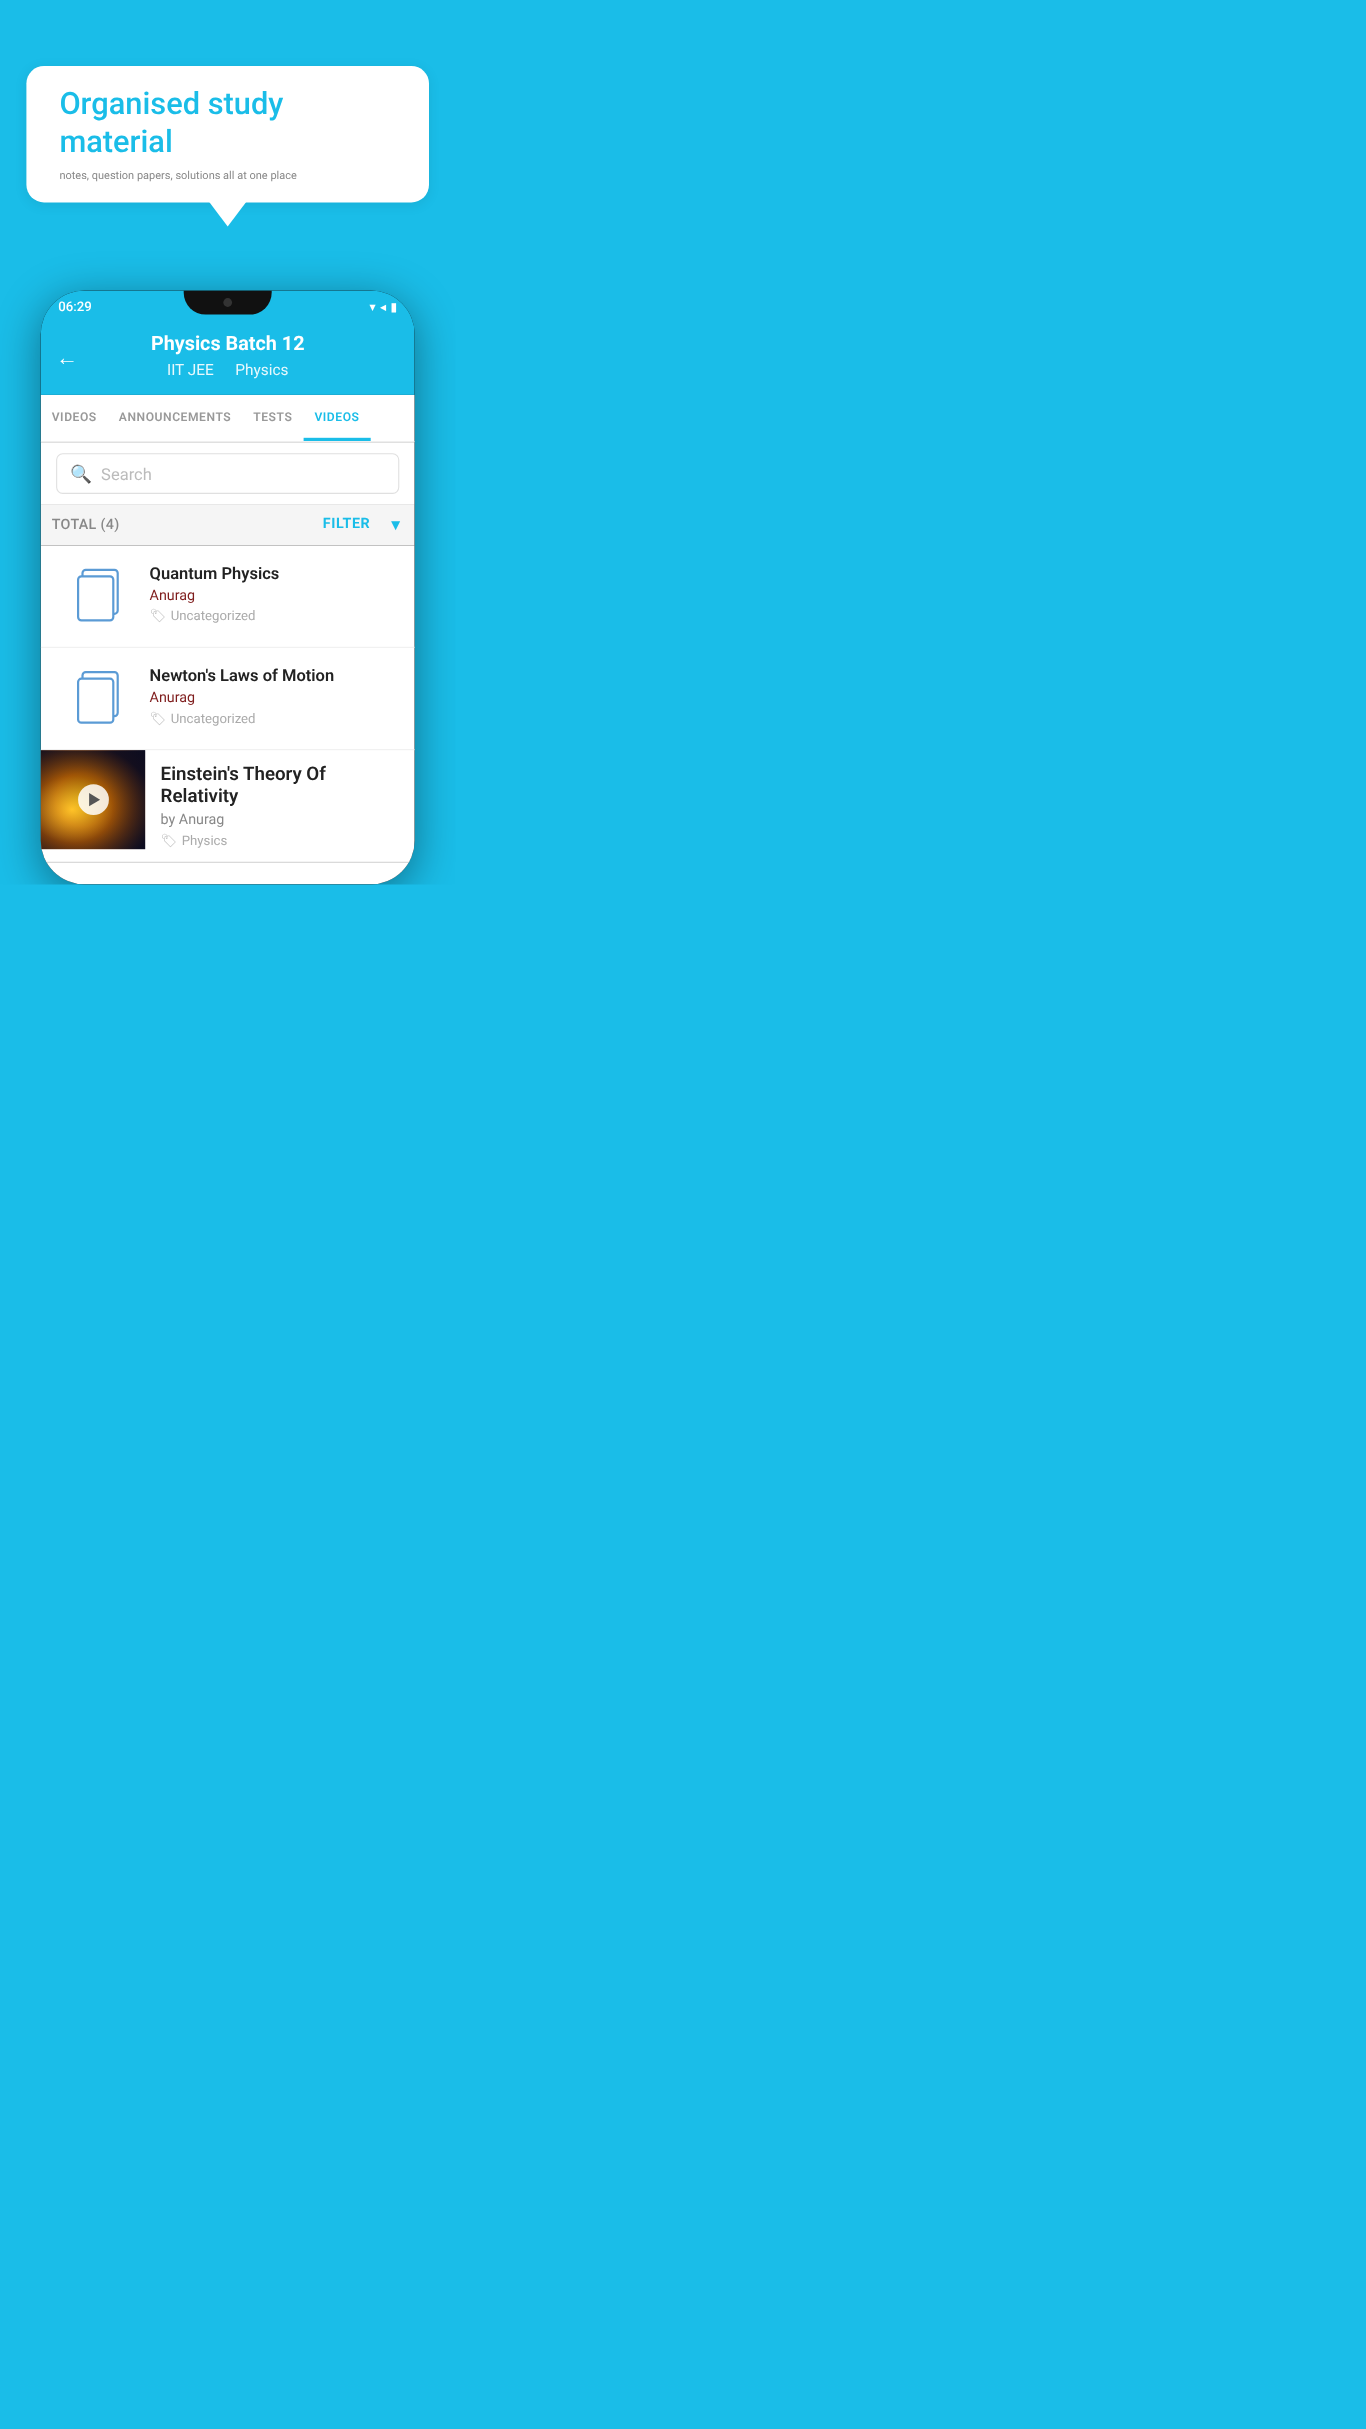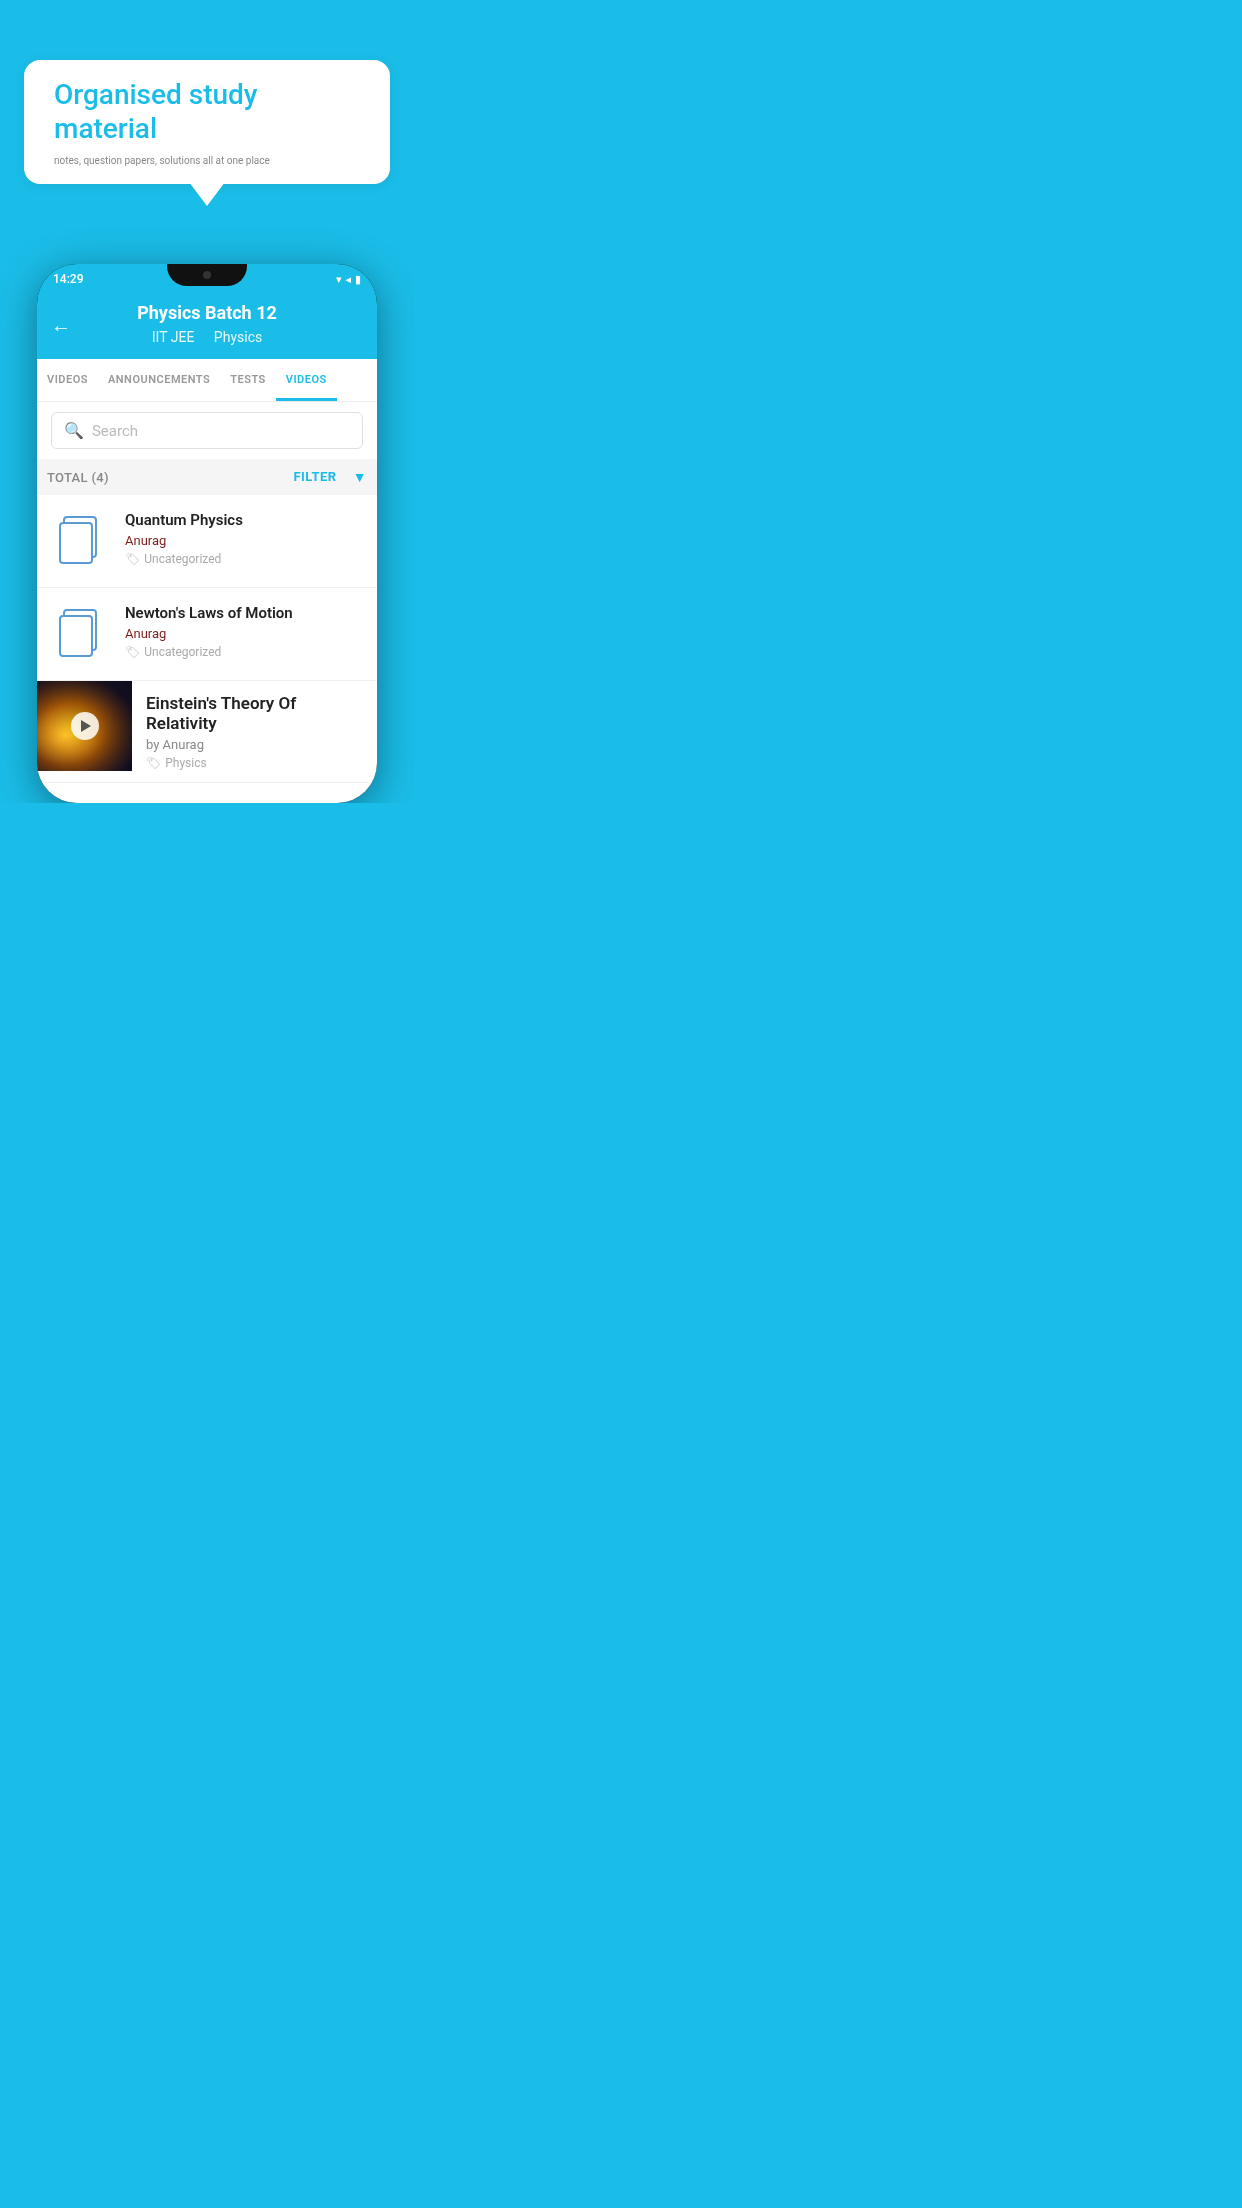--- a/index.html
+++ b/index.html
@@ -241,21 +241,21 @@
     }
 
     
     .video-list {
       background: white;
     }
 
     .video-item {
       display: flex;
       align-items: flex-start;
-      padding: 16px 14px;
+      padding: 16px 25px;
       border-bottom: 1px solid #f0f0f0;
       gap: 14px;
     }
 
     .video-thumbnail-placeholder {
       width: 60px;
       height: 60px;
       flex-shrink: 0;
       display: flex;
       align-items: center;
@@ -408,21 +408,21 @@
   <div class="speech-bubble">
     <div class="bubble-title">Organised study material</div>
     <div class="bubble-subtitle">notes, question papers, solutions all at one place</div>
   </div>
 </div>
 
 <div class="phone-wrapper">
   <div class="phone">
 
     <div class="phone-status-bar">
-      <span class="status-time">14:29</span>
+      <span class="status-time">06:29</span>
       <div class="phone-notch-cutout">
         <div class="camera-dot"></div>
       </div>
       <div class="status-icons">
         <span>▾</span>
         <span>◂</span>
         <span>▮</span>
       </div>
     </div>
 

